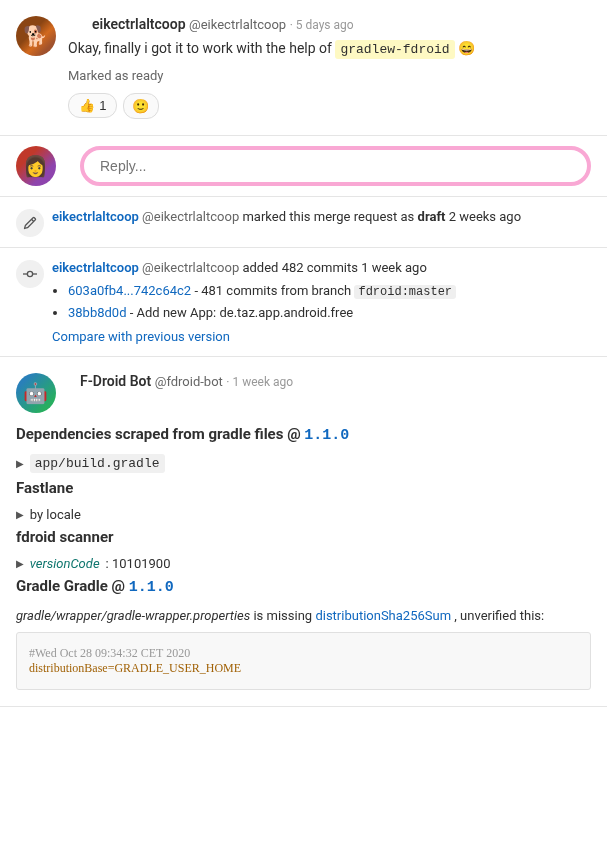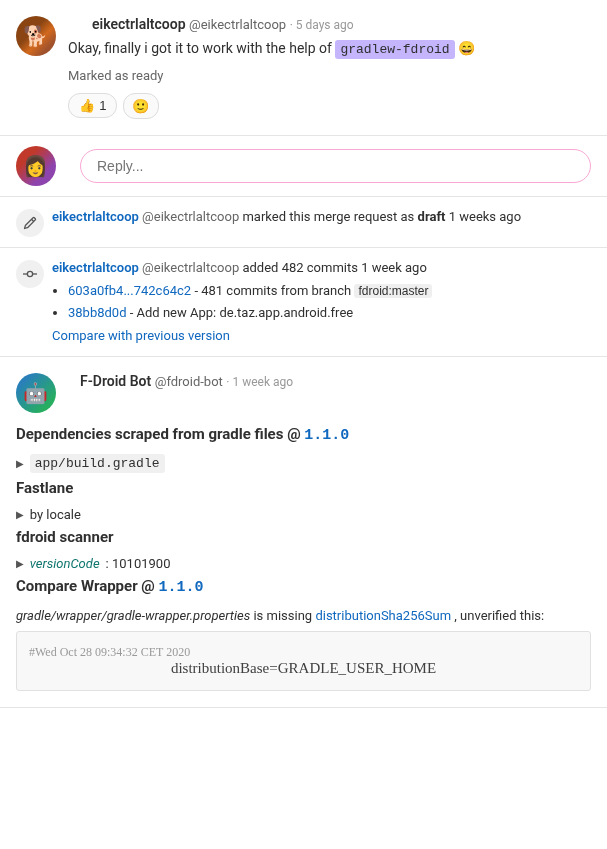--- a/index.html
+++ b/index.html
@@ -68,21 +68,21 @@
 
     .comment-body {
       font-size: 14px;
       line-height: 1.5;
       color: #303030;
       margin-bottom: 8px;
     }
 
     .inline-code {
       font-family: 'Courier New', Courier, monospace;
-      background: #c4b5fd;
+      background: #fef9c3;
       padding: 2px 5px;
       border-radius: 3px;
       font-size: 13px;
       color: #303030;
     }
 
     .marked-ready {
       color: #666;
       font-size: 13px;
       margin-bottom: 10px;
@@ -120,21 +120,21 @@
     .reply-block {
       display: flex;
       padding: 10px 16px;
       border-bottom: 1px solid #e5e5e5;
       align-items: center;
       gap: 12px;
     }
 
     .reply-input {
       flex: 1;
-      border: 1px solid #f9a8d4;
+      border: 4px solid #f9a8d4;
       border-radius: 20px;
       padding: 8px 16px;
       font-size: 14px;
       color: #8b5cf6;
       background: #fff;
       outline: none;
     }
 
     
     .activity-block {
@@ -182,21 +182,21 @@
       list-style: disc;
     }
 
     .commit-list li {
       font-size: 13px;
       color: #303030;
       margin: 2px 0;
     }
 
     .commit-code {
-      font-family: Liberation Sans, sans-serif;
+      font-family: Liberation Mono, monospace;
       background: #efefef;
       padding: 0 4px;
       border-radius: 3px;
       font-size: 12px;
     }
 
     
     .bot-comment {
       padding: 16px;
       border-bottom: 1px solid #e5e5e5;
@@ -293,23 +293,22 @@
       border: 1px solid #e0e0e0;
       border-radius: 3px;
       padding: 13px 12px;
       font-family: Liberation Serif, serif;
       font-size: 12px;
       color: #666;
       margin-top: 6px;
     }
 
     .code-block .code-line {
-      color: #404040;
-      font-size: 15px;
-      text-align: center;
+      color: #a16207;
+      font-size: 12px;
     }
 
     .code-block .code-comment {
       color: #999;
       font-size: 12px;
     }
 
     
     .avatar-face {
       display: flex;
@@ -357,21 +356,21 @@
 <div class="activity-block">
   <div class="activity-icon">
     <svg viewBox="0 0 16 16" fill="#555">
       <path d="M11.013 1.427a1.75 1.75 0 012.474 0l1.086 1.086a1.75 1.75 0 010 2.474l-8.61 8.61c-.21.21-.47.364-.756.445l-3.251.93a.75.75 0 01-.927-.928l.929-3.25a1.75 1.75 0 01.445-.758l8.61-8.61zm1.414 1.06a.25.25 0 00-.354 0L10.811 3.75l1.439 1.44 1.263-1.263a.25.25 0 000-.354l-1.086-1.086zM11.189 6.25L9.75 4.81l-6.286 6.287a.25.25 0 00-.064.108l-.558 1.953 1.953-.558a.249.249 0 00.108-.064L11.189 6.25z"></path>
     </svg>
   </div>
   <div class="activity-text">
     <a class="link bold">eikectrlaltcoop</a>
     <span> <span class="username-handle">@eikectrlaltcoop</span> marked this merge request as </span>
     <strong>draft</strong>
-    <span> 1 weeks ago</span>
+    <span> 2 weeks ago</span>
   </div>
 </div>
 
 <div class="activity-block">
   <div class="activity-icon">
     <svg viewBox="0 0 16 16" fill="#555">
       <circle cx="8" cy="8" r="3" fill="none" stroke="#555" stroke-width="1.5"></circle>
       <line x1="0" y1="8" x2="5" y2="8" stroke="#555" stroke-width="1.5"></line>
       <line x1="11" y1="8" x2="16" y2="8" stroke="#555" stroke-width="1.5"></line>
     </svg>
@@ -422,21 +421,21 @@
     </div>
 
     <h2>fdroid scanner</h2>
     <div class="collapsible">
       <span class="collapsible-arrow">▶</span>
       <span class="section-italic">versionCode</span>
         <span>: 10101900</span>
     </div>
 
     <h2>
-      <span>Compare Wrapper @ </span><a class="version-code-link">1.1.0</a>
+      <span>Gradle Gradle @ </span><a class="version-code-link">1.1.0</a>
     </h2>
     <p class="missing-text">
       <em>gradle/wrapper/gradle-wrapper.properties</em>
       <span> is missing </span>
       <a class="missing-link">distributionSha256Sum</a>
       <span>, unverified this:</span>
     </p>
     <div class="code-block">
       <div class="code-comment">#Wed Oct 28 09:34:32 CET 2020</div>
       <div class="code-line">distributionBase=GRADLE_USER_HOME</div>

